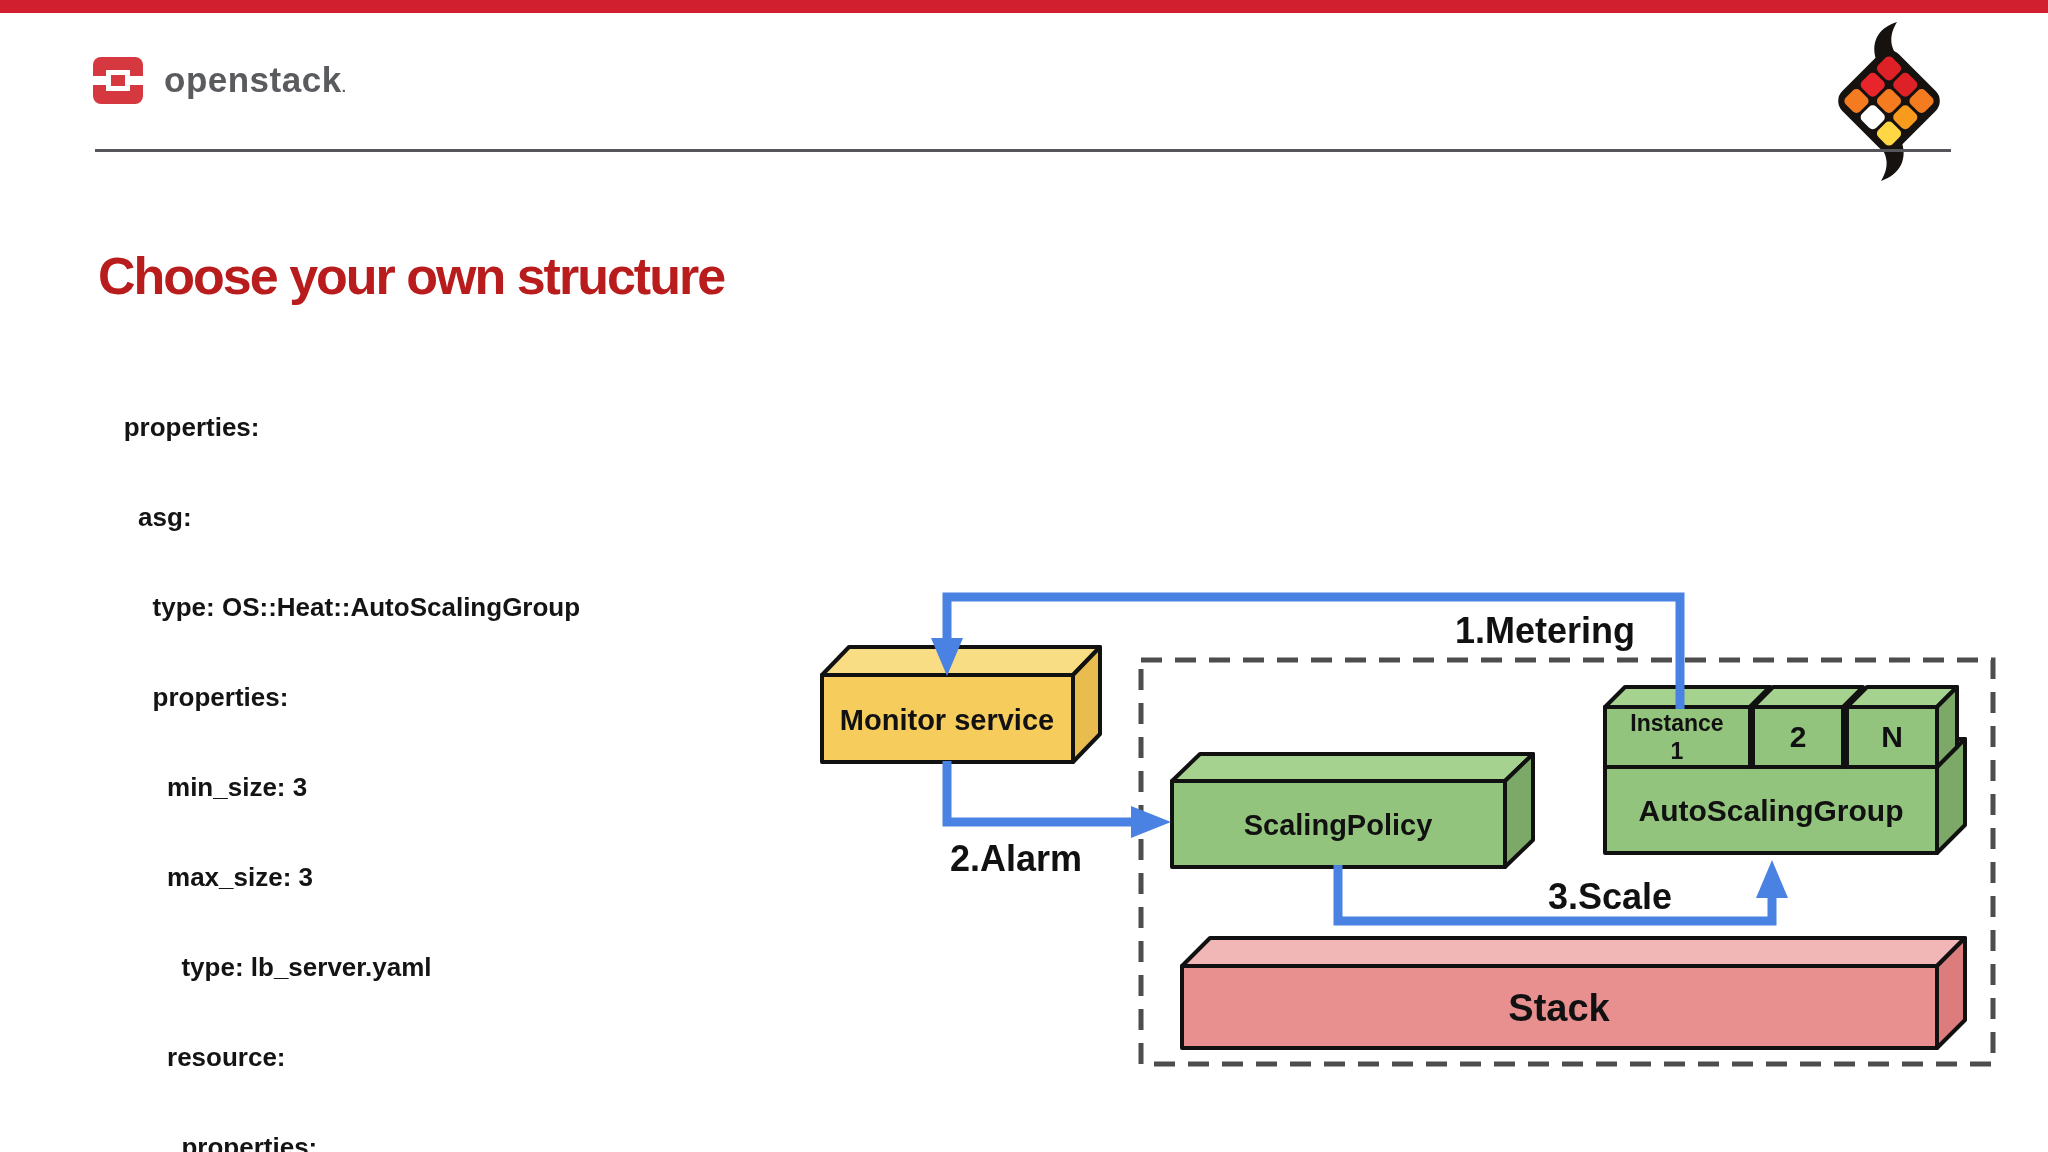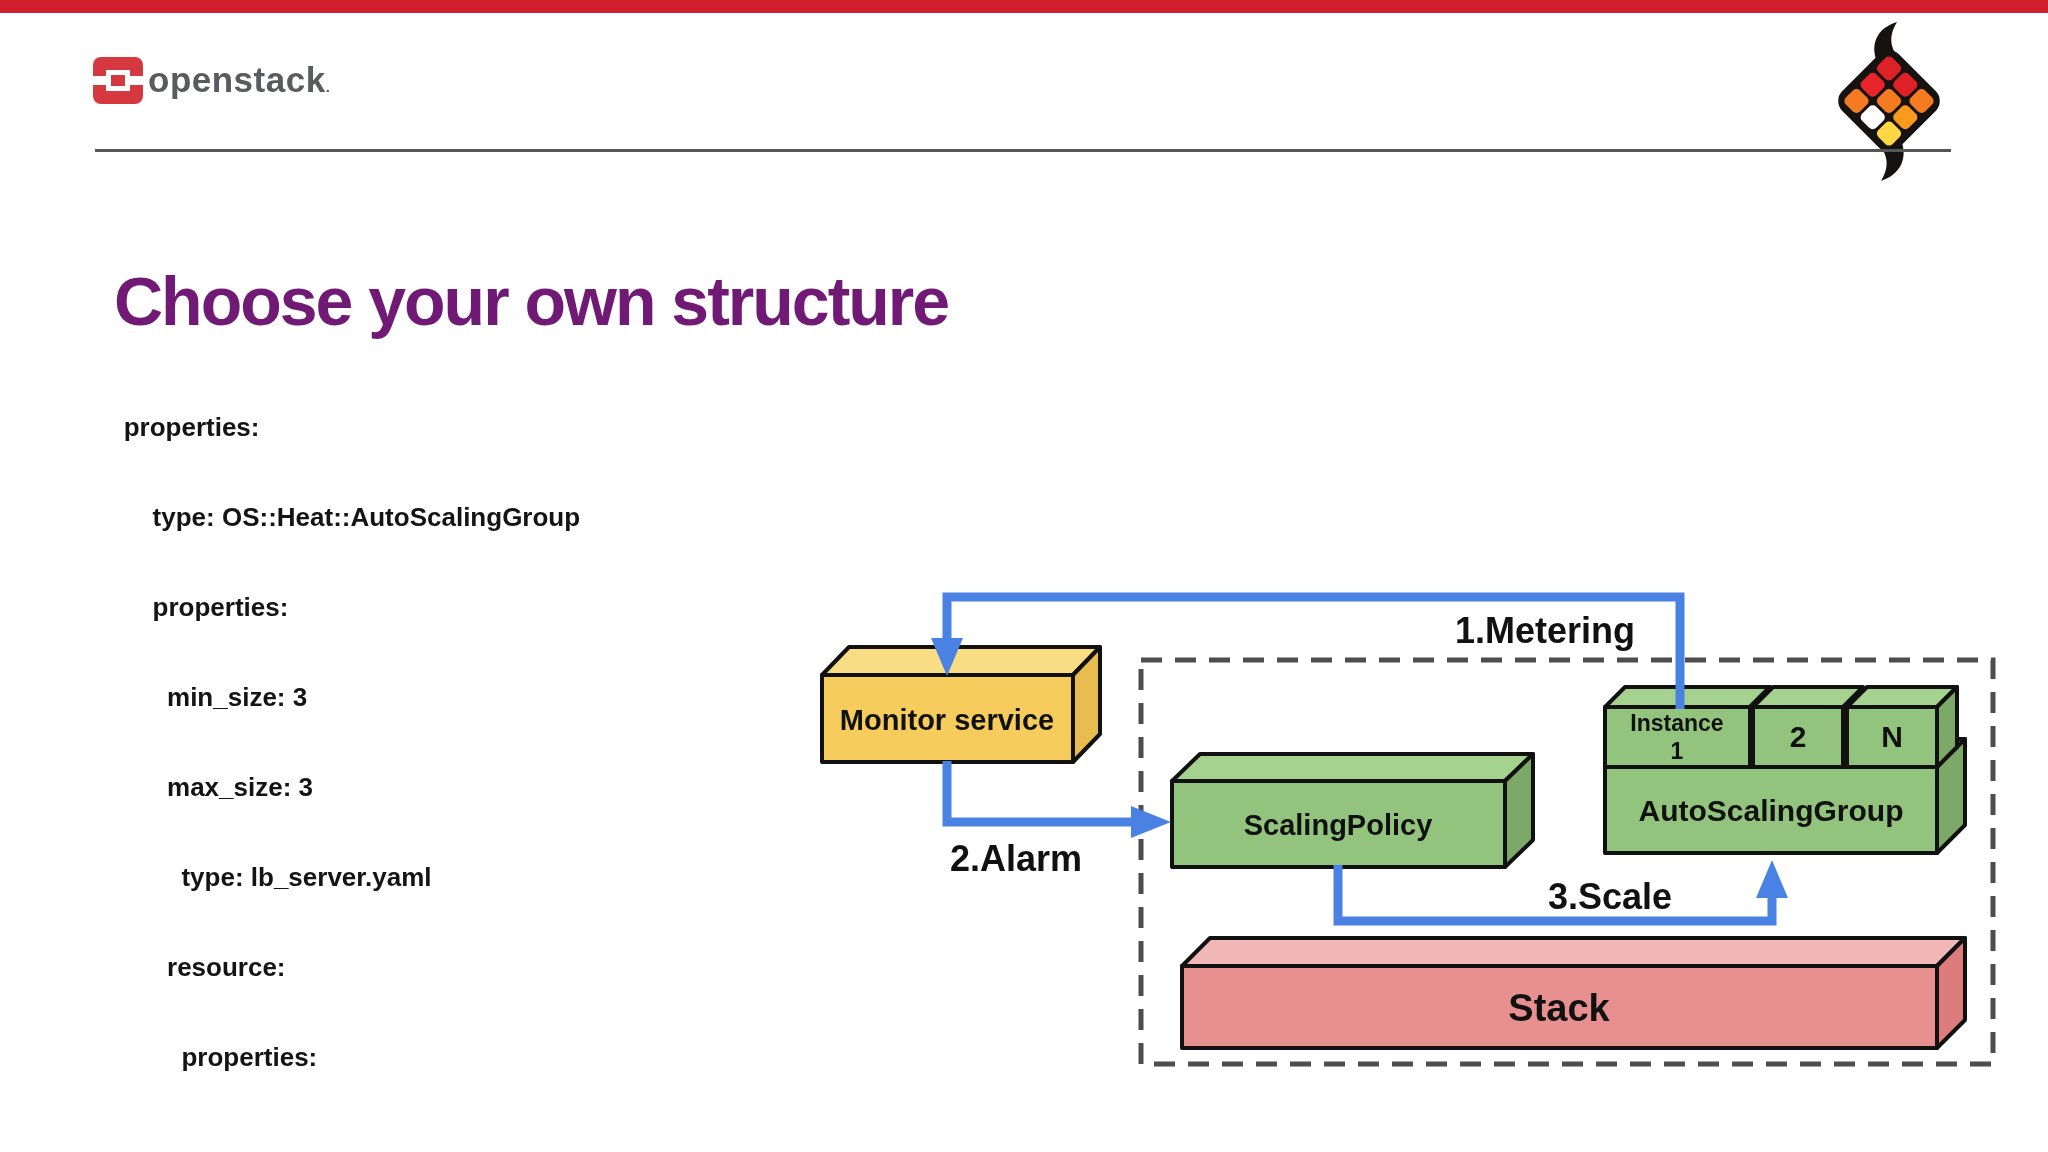--- a/index.html
+++ b/index.html
@@ -1,26 +1,26 @@
 <!DOCTYPE html>
 <html><head>
 <meta charset="utf-8">
 <style>
   html,body{margin:0;padding:0;background:#e9e9e9;}
   .slide{position:relative;width:2048px;height:1152px;background:#ffffff;overflow:hidden;
          font-family:"Liberation Sans",sans-serif;}
   .top-bar{position:absolute;left:0;top:0;width:2048px;height:13px;background:#D21F2F;}
   .os-icon{position:absolute;left:93px;top:57px;}
-  .os-text{position:absolute;left:148px;top:60px;font-size:35px;font-weight:700;color:#5A5B5F;
+  .os-text{position:absolute;left:164px;top:60px;font-size:35px;font-weight:700;color:#5A5B5F;
            letter-spacing:0.5px;}
   .os-mark{font-size:15px;font-weight:700;}
   .divider{position:absolute;left:95px;top:149px;width:1856px;height:3px;background:#55565A;}
   .flame{position:absolute;left:1828px;top:10px;}
-  h1.title{position:absolute;left:98px;top:246px;margin:16px;font-size:68px;font-weight:700;
-           letter-spacing:-2px;color:#701a75;white-space:nowrap;}
+  h1.title{position:absolute;left:98px;top:246px;margin:0;font-size:52px;font-weight:700;
+           letter-spacing:-2px;color:#b91c1c;white-space:nowrap;}
   .code{position:absolute;left:102px;top:352px;font-size:26px;font-weight:700;line-height:30px;
         color:#141414;white-space:pre;}
   .code .cl{height:30px;}
   .diagram{position:absolute;left:0;top:0;pointer-events:none;}
   .diagram text{font-family:"Liberation Sans",sans-serif;font-weight:700;fill:#111111;}
 </style>
 </head>
 <body>
 
 <div class="slide">
@@ -52,20 +52,21 @@
       <rect x="13" y="13" width="20" height="20" rx="5" fill="#FFD643"></rect>
     </g>
   </svg>
 
   <div class="divider"></div>
 
   <h1 class="title">Choose your own structure</h1>
 
   <div class="code">
     <div class="cl">   properties:</div>
+    <div class="cl">     asg:</div>
     <div class="cl">       type: OS::Heat::AutoScalingGroup</div>
     <div class="cl">       properties:</div>
     <div class="cl">         min_size: 3</div>
     <div class="cl">         max_size: 3</div>
     <div class="cl">           type: lb_server.yaml</div>
     <div class="cl">         resource:</div>
     <div class="cl">           properties:</div>
     
     
     

